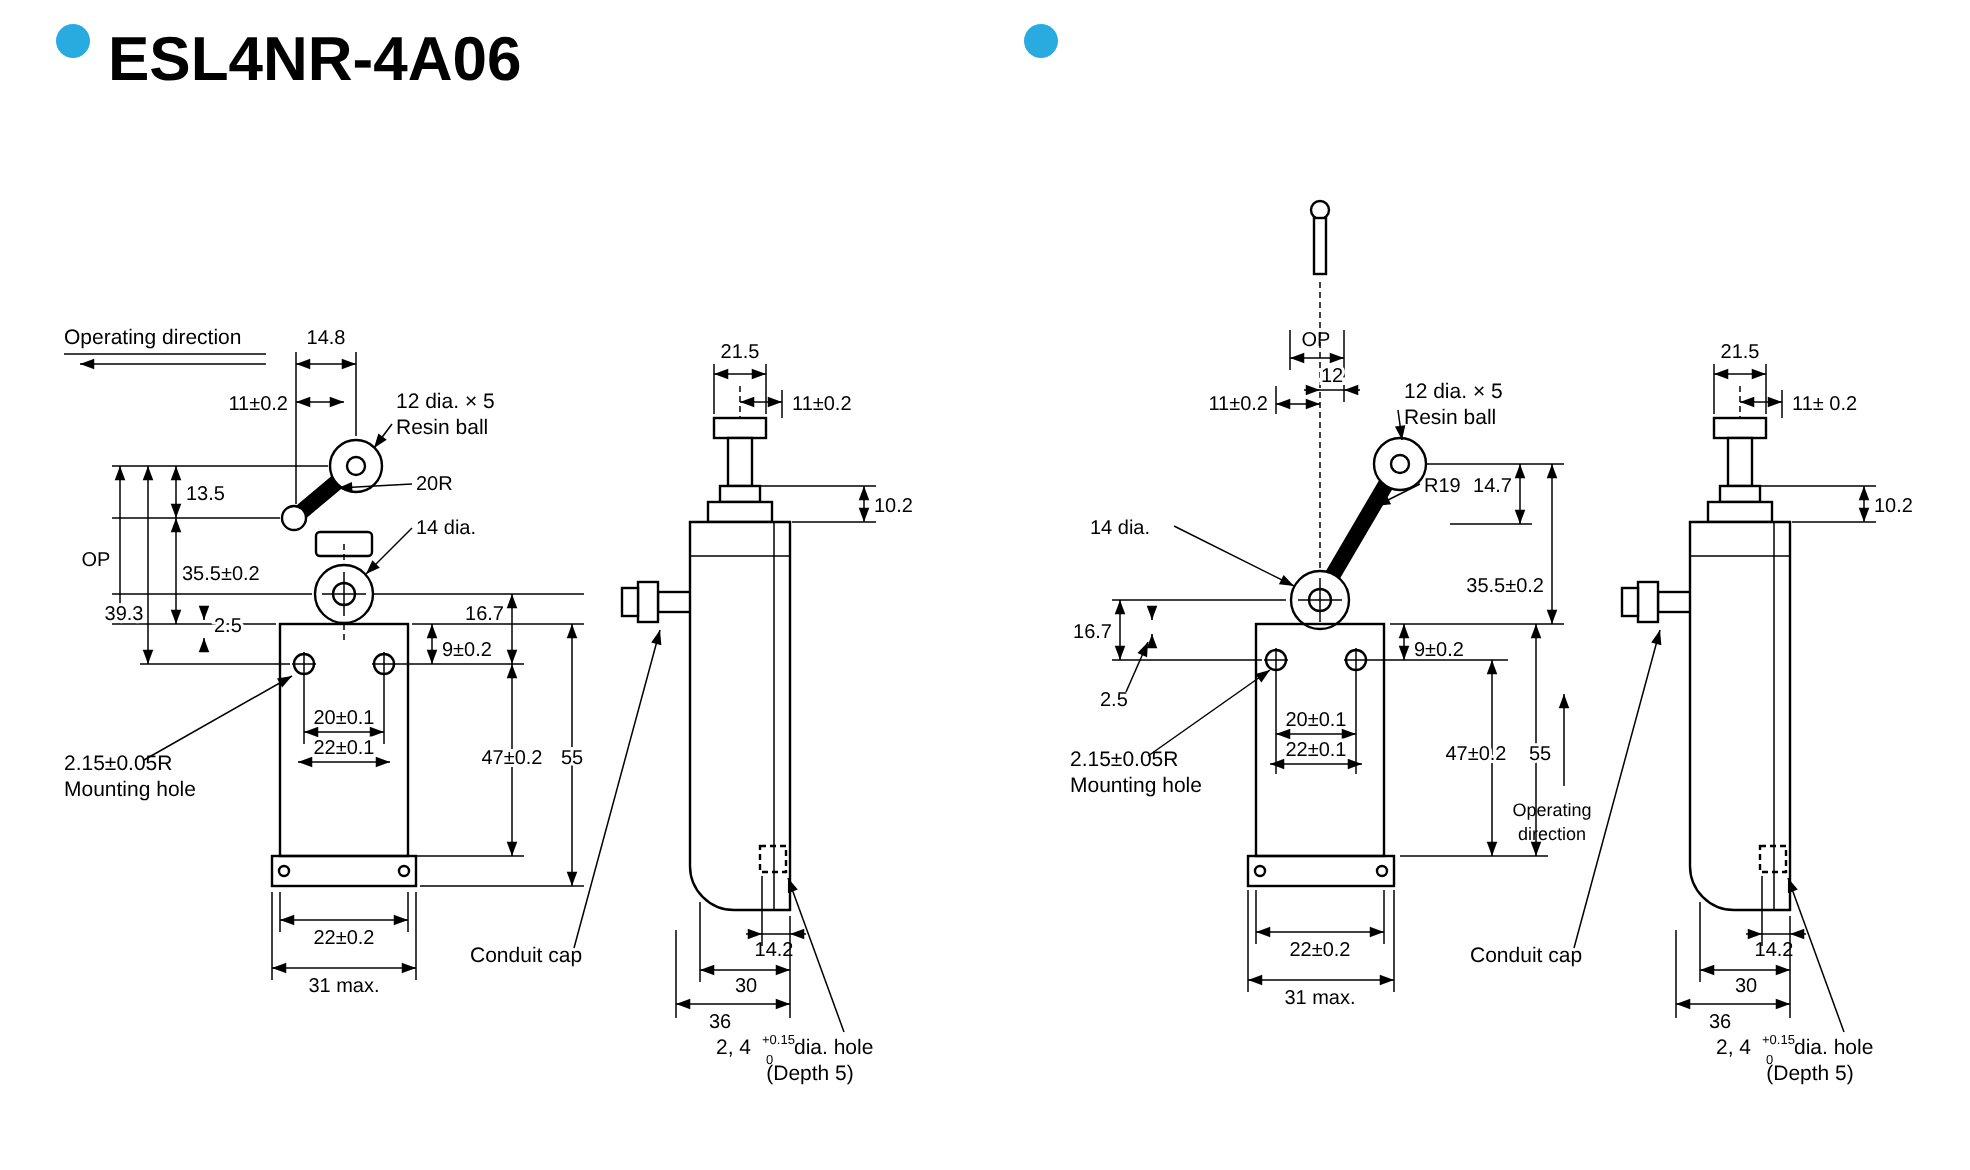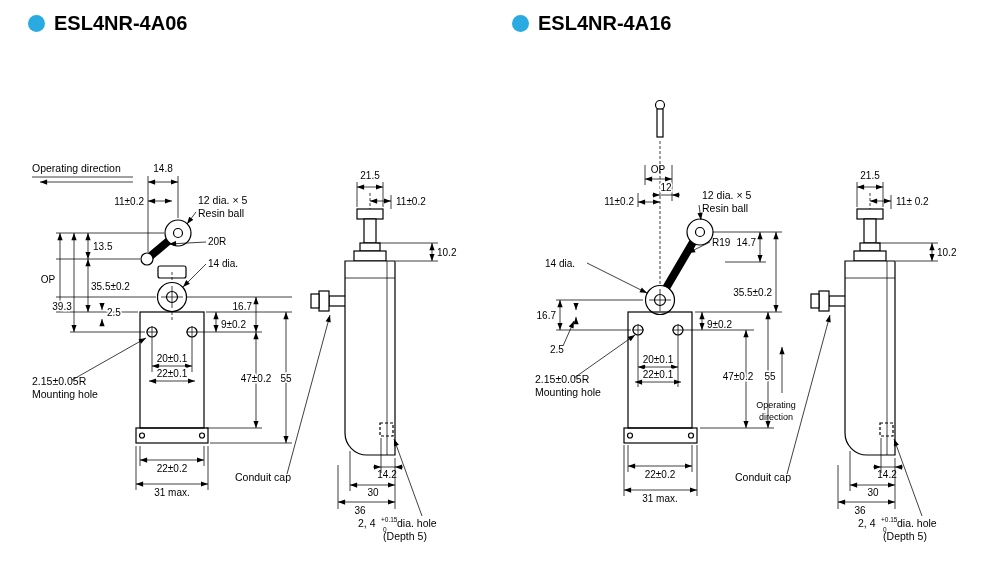--- a/index.html
+++ b/index.html
@@ -1,19 +1,19 @@
 <!DOCTYPE html>
 <html><head>
 <meta charset="utf-8">
 <style>
   html,body{margin:0;padding:0;background:#fff;}
   #canvas{position:relative;width:985px;height:585px;background:#fff;overflow:hidden;
           font-family:"Liberation Sans",sans-serif;color:#000;}
-  .title{position:absolute;display:flex;align-items:center;gap:9px;
-         font-weight:bold;font-size:20px;color:#000;}
+  .title{position:absolute;display:flex;align-items:flex-start;gap:9px;
+         font-weight:bold;font-size:31px;color:#000;}
   .bullet{width:17px;height:17px;border-radius:50%;display:inline-block;background:#29abe2;}
   svg{position:absolute;overflow:visible;}
   svg text{font-family:"Liberation Sans",sans-serif;font-size:10px;fill:#000;stroke:none;}
   .t11{font-size:10.5px;}
   .t9{font-size:9px;}
   .small{font-size:6.5px;}
   .mid{text-anchor:middle;}
   .end{text-anchor:end;}
   .halo{paint-order:stroke;stroke:#fff;stroke-width:3px;}
   .ol{fill:#fff;stroke:#000;stroke-width:1.2;}
@@ -26,21 +26,20 @@
 <body>
 
 <div id="canvas">
 
   <div class="title" style="left:28px;top:12px;">
     <span class="bullet" style="background: rgb(41, 171, 226);"></span>
     <span>ESL4NR-4A06</span>
   </div>
   <div class="title" style="left:512px;top:12px;">
     <span class="bullet" style="background: rgb(41, 171, 226);"></span>
-    <span>ESL4NR-4A16</span>
   </div>
 
   <svg style="left:30px;top:160px;" width="270" height="350" viewBox="0 0 270 350">
     <defs>
       <marker id="m1" markerWidth="11" markerHeight="8" refX="10" refY="4" orient="auto-start-reverse">
         <path d="M0.5,0.5 L10,4 L0.5,7.5 Z" fill="#000"></path>
       </marker>
     </defs>
 
     <g>

